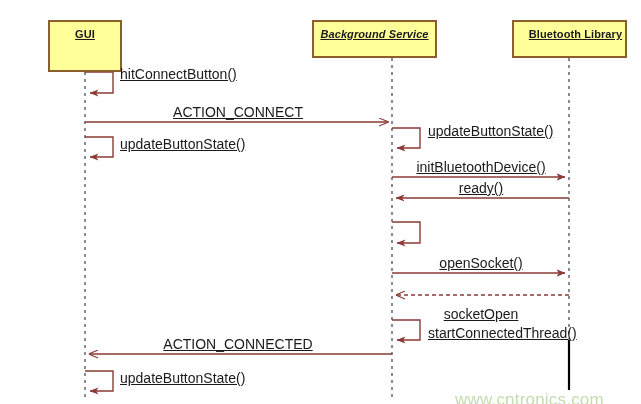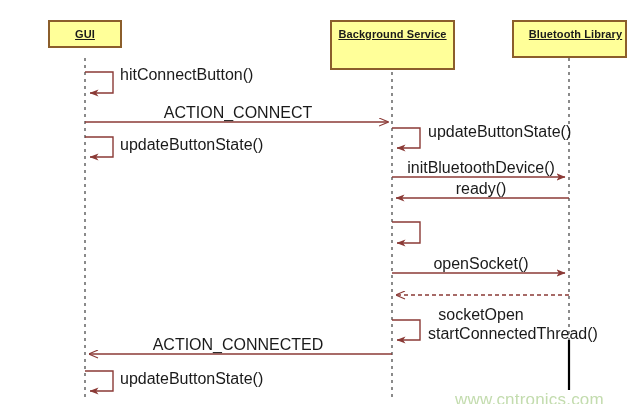--- a/index.html
+++ b/index.html
@@ -39,24 +39,25 @@
   .lifeline-header-label {
     font-size: 11px;
     font-weight: bold;
     color: #1a1a1a;
     text-decoration: underline;
     white-space: nowrap;
     letter-spacing: 0.1px;
   }
   .msg-label {
     position: absolute;
-    font-size: 16px;
+    font-size: 14px;
     color: #1a1a1a;
     white-space: nowrap;
     line-height: 13px;
+    text-decoration: underline;
   }
   .msg-label.centered {
     text-align: center;
     transform: translateX(-50%);
   }
   .watermark {
     position: absolute;
     font-size: 17px;
     color: #c3dcae;
     white-space: nowrap;
@@ -135,25 +136,25 @@
 
     <g>
       <line x1="392" y1="354" x2="89" y2="354" stroke="#8b3a36" stroke-width="1.4" marker-end="url(#arrowOpen)"></line>
     </g>
 
     <g>
       <path d="M85,371 L113,371 L113,391 L90,391" fill="none" stroke="#8b3a36" stroke-width="1.4" marker-end="url(#arrowFilled)"></path>
     </g>
   </svg>
 
-  <div class="lifeline-header" style="left:48px; top:20px; width:74px; height:28px;">
+  <div class="lifeline-header" style="left:48px; top:20px; width:74px; height:52px;">
     <span class="lifeline-header-label">GUI</span>
   </div>
 
-  <div class="lifeline-header" style="left:330px; top:20px; width:125px; height:50px;">
+  <div class="lifeline-header" style="left:312px; top:20px; width:125px; height:38px;font-style:italic;">
     <span class="lifeline-header-label">Background Service</span>
   </div>
 
   <div class="lifeline-header" style="left:512px; top:20px; width:115px; height:38px;padding-left:12px;">
     <span class="lifeline-header-label">Bluetooth Library</span>
   </div>
 
   <div class="msg-label" style="left:120px; top:68px;">hitConnectButton()</div>
 
   <div class="msg-label centered" style="left:238px; top:106px;">ACTION_CONNECT</div>

